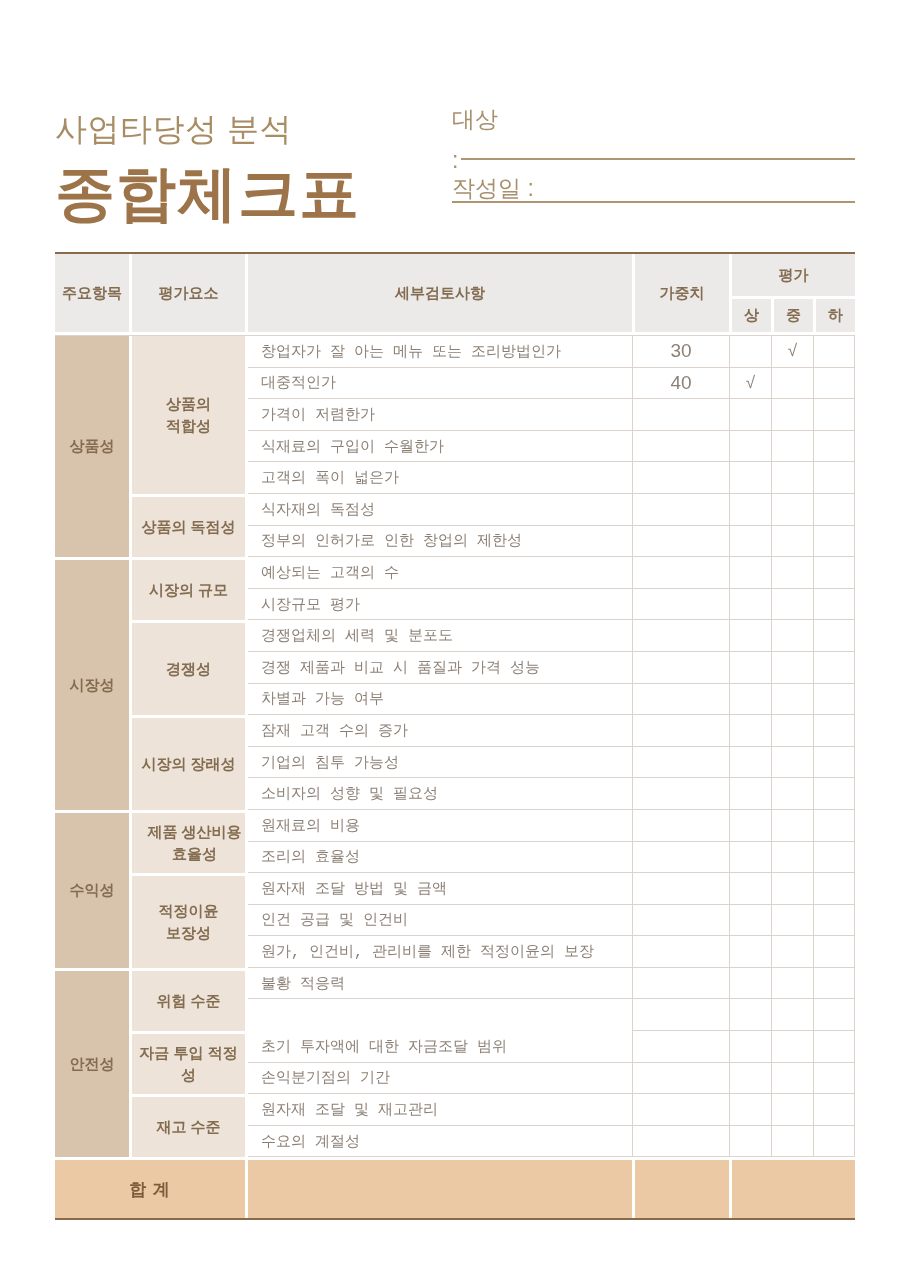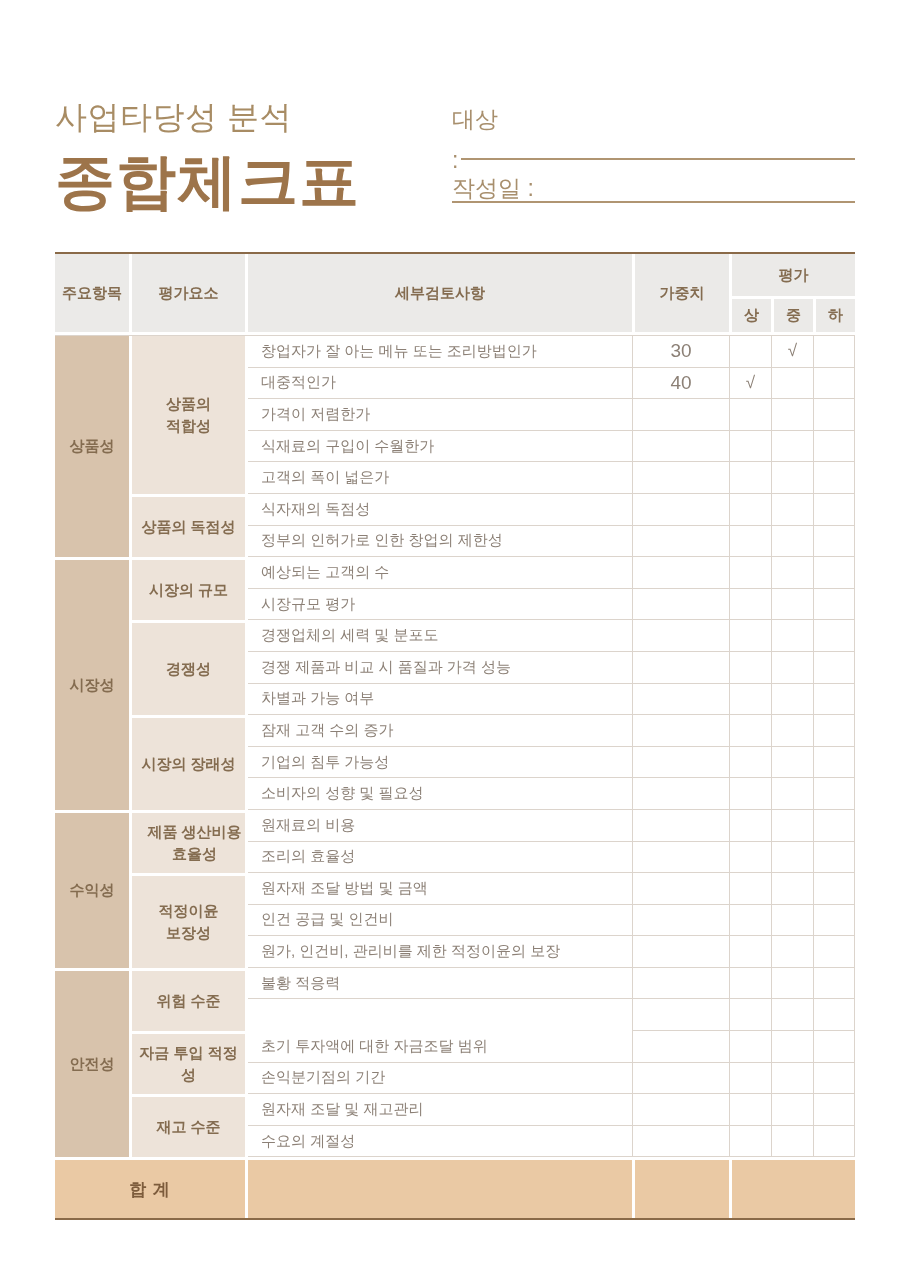--- a/index.html
+++ b/index.html
@@ -2,21 +2,21 @@
 <html style="--page-bg: #ffffff; --subtitle: #a88c64; --title: #9d744a; --field-label: #a88f6d; --field-line: #b09572; --border-dark: #8a6a48; --header-bg: #ebeae8; --cell-title-text: #846c50; --category-bg: #d8c3ac; --factor-bg: #ede3d9; --grid-line: #dcd4cc; --detail-text: #8c8076; --total-bg: #eac9a4; --total-text: #7d5c3c; --cols: 74px 3px 113px 3px 384px 97px 42px 42px 42px;"><head>
 <meta charset="utf-8">
 <style>
   * { margin:0; padding:0; box-sizing:border-box; }
   html,body { background:#ffffff; }
   .page {
     position:relative; width:905px; height:1280px; background:var(--page-bg);
     font-family:"Liberation Sans", sans-serif; overflow:hidden;
   }
   
-  .title-block { position:absolute; left:55px; top:96px; }
+  .title-block { position:absolute; left:55px; top:108px; }
   .subtitle { font-size:32px; color:var(--subtitle); letter-spacing:0.5px; }
   .main-title { font-size:60px; font-weight:800; color:var(--title); letter-spacing:1px; margin-top:2px; }
   .fields { position:absolute; left:452px; top:104px; width:403px; }
   .field-label { font-size:23px; color:var(--field-label); }
   .target-colon { position:absolute; left:0; top:43px; font-size:23px; color:var(--field-label); }
   .field-line { position:absolute; height:2px; background:var(--field-line); }
   .line1 { left:9px; right:0; top:54px; }
   .line2 { left:0; right:0; top:97px; }
   .date-label { position:absolute; left:0; top:69px; }
   
@@ -49,21 +49,21 @@
   }
   .factor-cell {
     grid-column:3; background:var(--factor-bg); color:var(--cell-title-text);
     font-weight:bold; font-size:15px; display:flex; align-items:center; justify-content:center;
     text-align:center; white-space:pre-line; line-height:1.45;
   }
   .gap-top { border-top:3px solid #fff; }
   .detail-cell {
     grid-column:5; display:flex; align-items:center; padding-left:13px;
     font-size:15px; color:var(--detail-text); border-bottom:1px solid var(--grid-line);
-    overflow:hidden; white-space:nowrap;
+    overflow:hidden; white-space:nowrap;font-family:Liberation Mono, monospace;
   }
   .weight-cell {
     grid-column:6; display:flex; align-items:center; justify-content:center;
     font-size:19px; color:var(--detail-text);
     border-left:1px solid var(--grid-line); border-bottom:1px solid var(--grid-line);
   }
   .eval-cell {
     display:flex; align-items:center; justify-content:center;
     border-left:1px solid var(--grid-line); border-bottom:1px solid var(--grid-line);
   }

